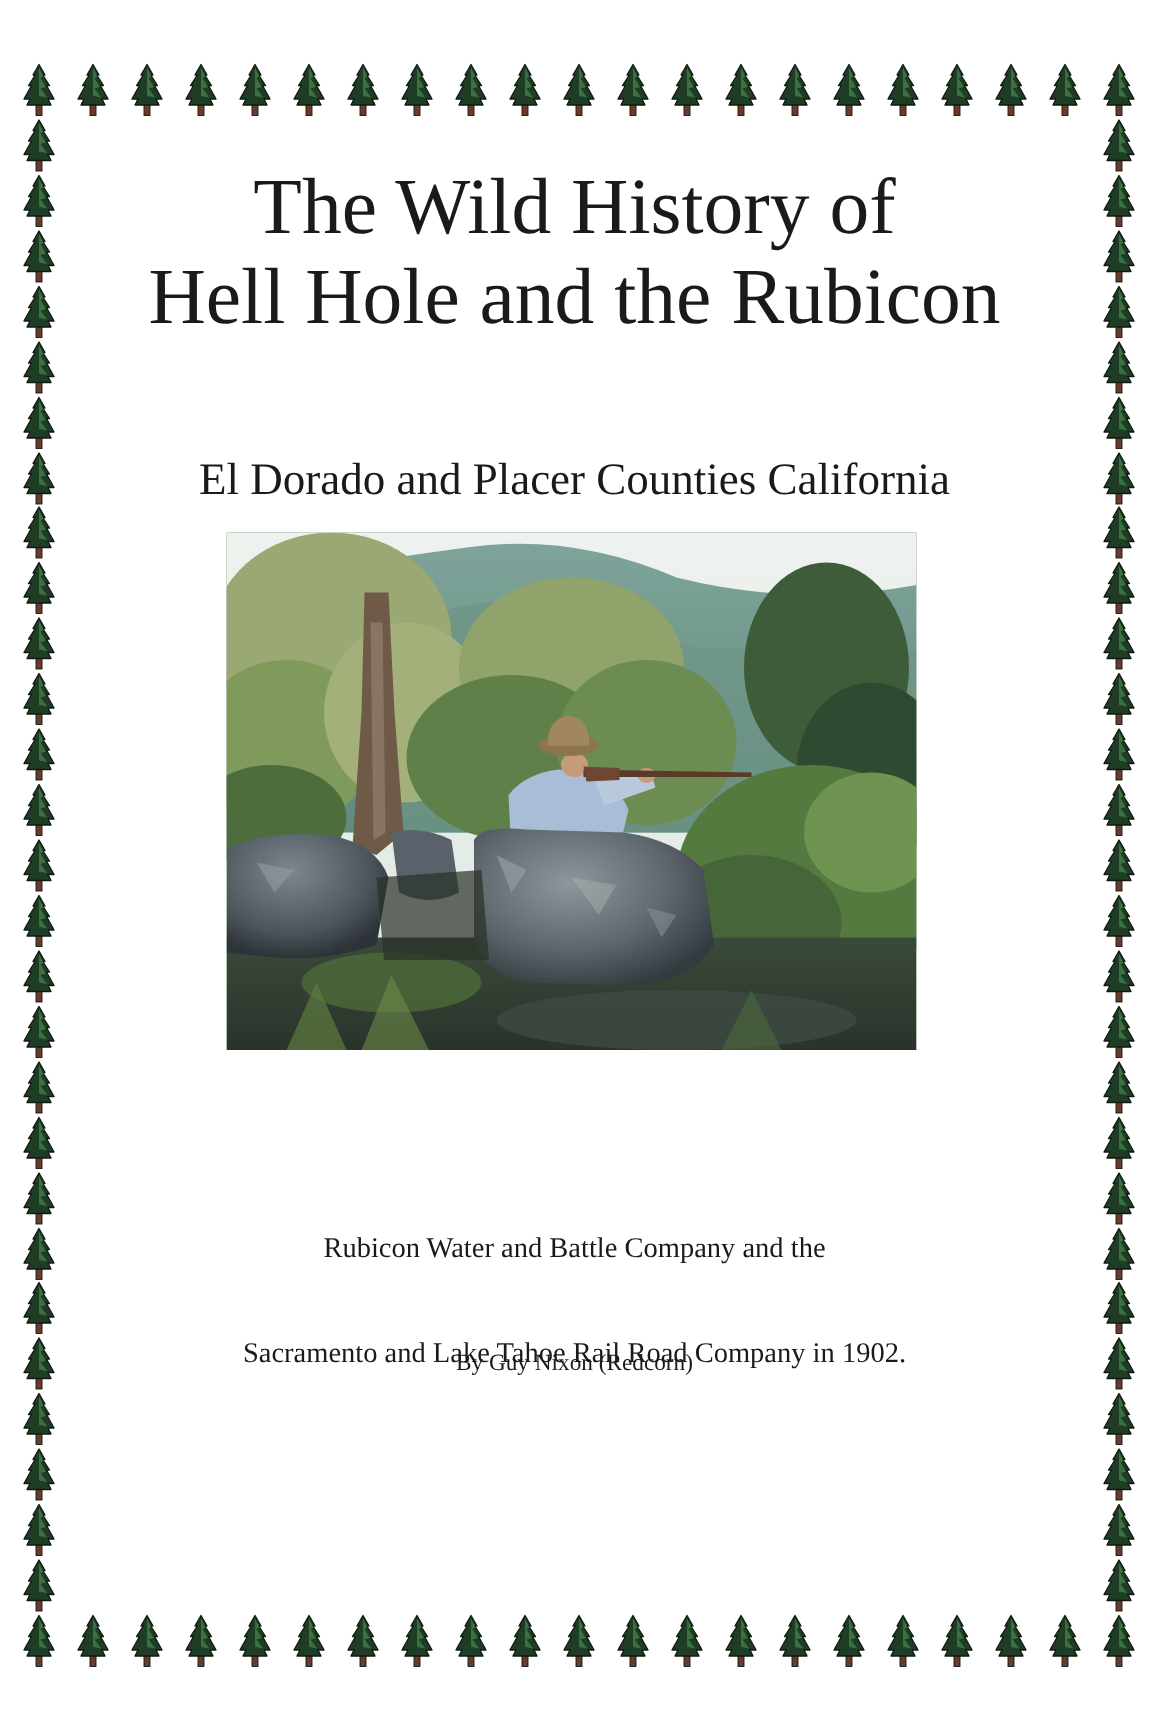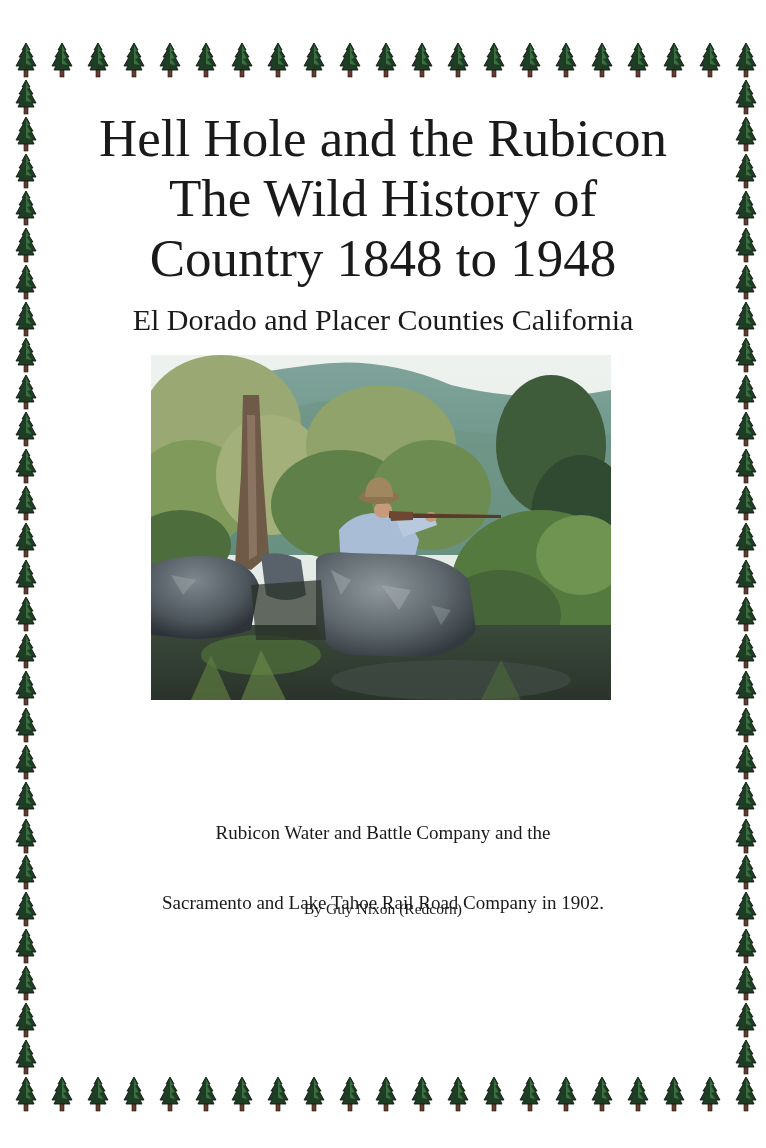--- a/index.html
+++ b/index.html
@@ -494,23 +494,22 @@
       <path d="M11 3 L14 9 L12 10 L15.5 16 L12 17 L16.5 23 L11 22 Z" fill="#3f7a45" opacity="0.85"></path>
     </svg>
     <svg class="tree" width="22" height="36" viewBox="0 0 22 36" style="left: 735px; top: 1039.07px;">
       <rect x="9" y="26" width="4" height="9" fill="#6b3a2a" stroke="#111a12" stroke-width="0.6"></rect>
       <path d="M11 1 L15 8 L13.5 8 L18 15 L16 15 L21 24 L17 24 L19 28 L3 28 L5 24 L1 24 L6 15 L4 15 L8.5 8 L7 8 Z" fill="#1f3d24" stroke="#111a12" stroke-width="0.9" stroke-linejoin="round"></path>
       <path d="M11 3 L14 9 L12 10 L15.5 16 L12 17 L16.5 23 L11 22 Z" fill="#3f7a45" opacity="0.85"></path>
     </svg>
   </div>
 
 <div class="title">
+  <div>The Wild History of</div>
   <div>Hell Hole and the Rubicon</div>
-  <div>The Wild History of</div>
-  <div>Country 1848 to 1948</div>
 </div>
 
 <div class="subtitle">El Dorado and Placer Counties California</div>
 
 <div class="photo" title="Man in tan hat and light blue shirt aiming a rifle from behind a granite boulder, surrounded by green shrubs and trees with a forested mountain in the background">
   <svg width="460" height="345" viewBox="0 0 460 345" xmlns="http://www.w3.org/2000/svg">
     <defs>
       <linearGradient id="sky" x1="0" y1="0" x2="0" y2="1">
         <stop offset="0" stop-color="#eef2ee"></stop>
         <stop offset="1" stop-color="#dfe8e2"></stop>

